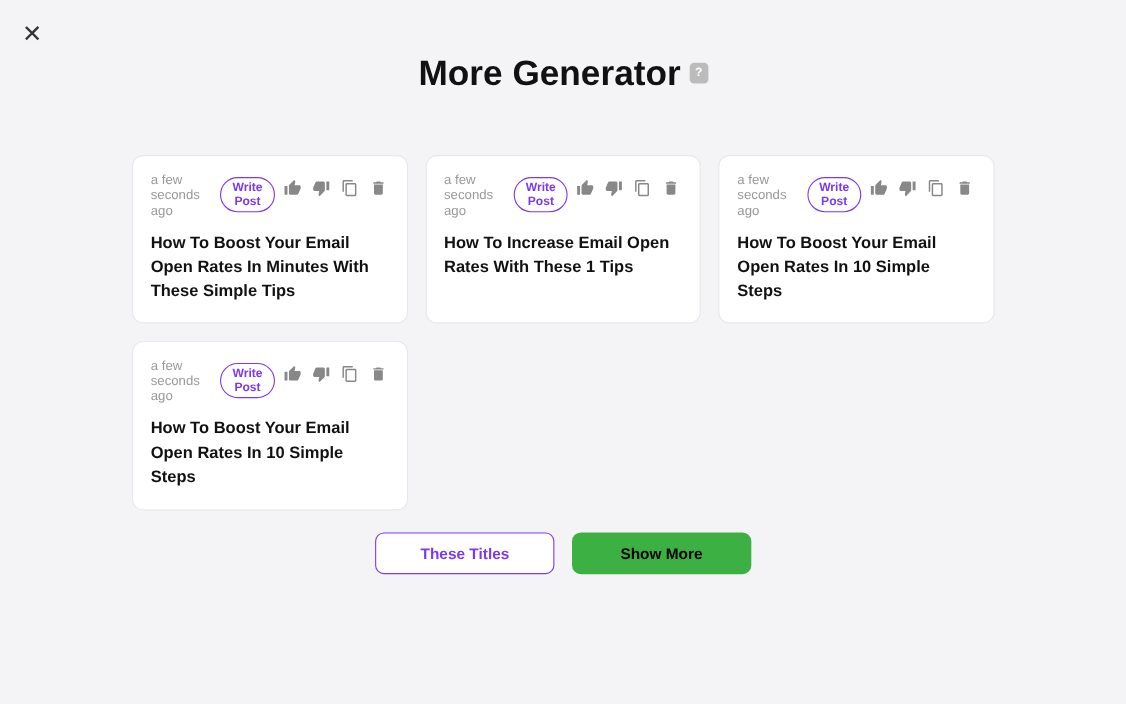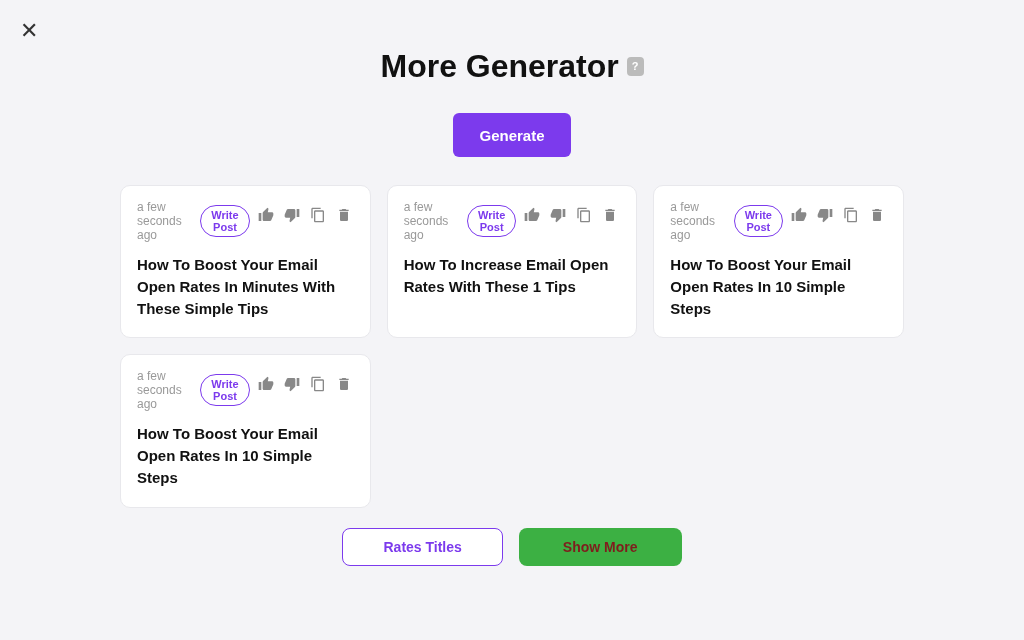--- a/index.html
+++ b/index.html
@@ -165,40 +165,39 @@
       border-radius: 8px;
       padding: 10px 40px;
       font-size: 14px;
       font-weight: 600;
       cursor: pointer;
     }
 
     .show-more-btn {
       background: #3cb043;
       border: none;
-      color: #7f1d1d;
+      color: #000000;
       border-radius: 8px;
       padding: 10px 44px;
       font-size: 14px;
       font-weight: 600;
       cursor: pointer;
     }
   </style>
 </head>
 <body>
 
 <button class="close-btn">✕</button>
 
 <div class="page-title-wrapper">
   <h1 class="page-title">More Generator</h1>
   <span class="help-badge">?</span>
 </div>
 
 <div class="search-row">
-  <button class="generate-btn">Generate</button>
 </div>
 
 <div class="cards-grid" id="cards-container">
     <div class="card">
       <div class="card-header">
         <span class="card-timestamp">a few seconds ago</span>
         <div class="card-actions">
           <button class="write-post-btn">Write Post</button>
           <button class="icon-btn" title="Like">
             <svg viewBox="0 0 24 24" xmlns="http://www.w3.org/2000/svg">
@@ -307,15 +306,15 @@
               <path d="M6 19c0 1.1.9 2 2 2h8c1.1 0 2-.9 2-2V7H6v12zM19 4h-3.5l-1-1h-5l-1 1H5v2h14V4z"></path>
             </svg>
           </button>
         </div>
       </div>
       <div class="card-title">How To Boost Your Email Open Rates In 10 Simple Steps</div>
     </div>
   </div>
 
 <div class="bottom-actions">
-  <button class="save-titles-btn">Rates Titles</button>
+  <button class="save-titles-btn">These Titles</button>
   <button class="show-more-btn">Show More</button>
 </div>
 
 </body></html>

